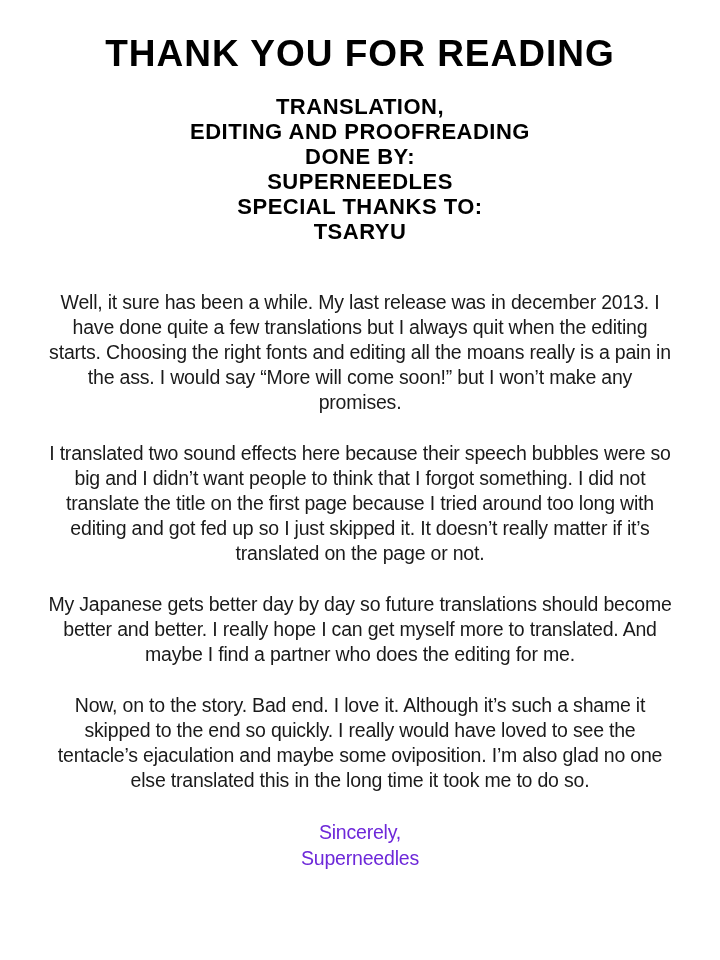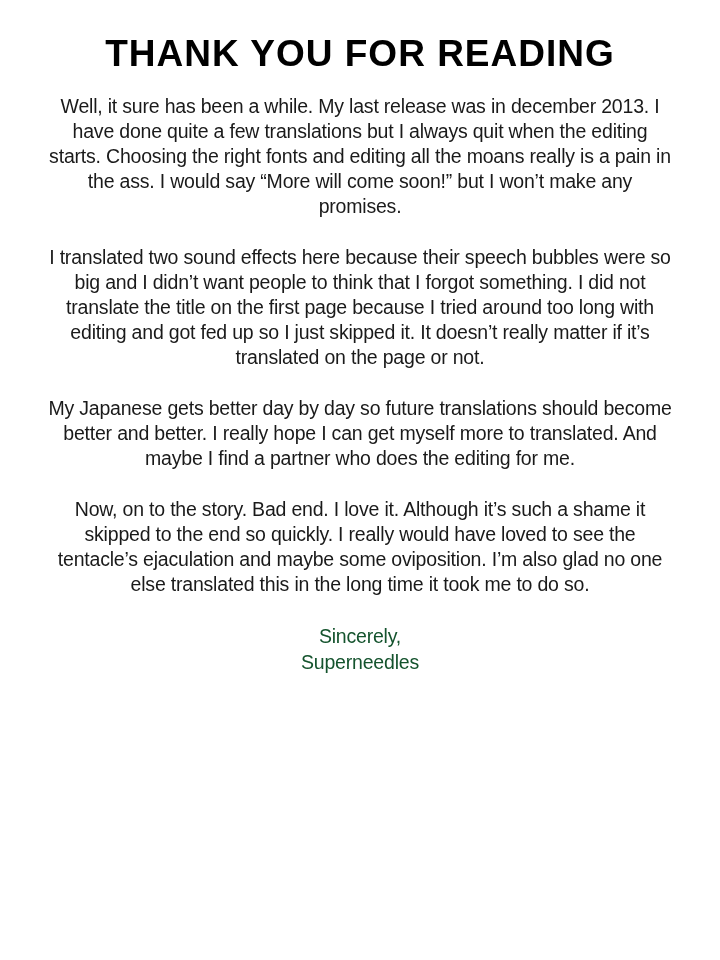--- a/index.html
+++ b/index.html
@@ -47,31 +47,37 @@
     letter-spacing: -0.2px;
     color: #1a1a1a;
     white-space: pre-line;
     text-align: center;
   }
   .signoff {
     margin-top: 18px;
     font-size: 19.5px;
     line-height: 26px;
     letter-spacing: -0.2px;
-    color: #14532d;
+    color: #6d28d9;
     white-space: pre-line;
   }
 </style>
 </head>
 <body>
 
 <div class="page">
 
   <h1 class="title">THANK YOU FOR READING</h1>
 
+  <div class="credits">TRANSLATION,
+EDITING AND PROOFREADING
+DONE BY:
+SUPERNEEDLES
+SPECIAL THANKS TO:
+TSARYU</div>
 
   <div class="body-text">
     <p>Well, it sure has been a while. My last release was in december 2013. I
 have done quite a few translations but I always quit when the editing
 starts. Choosing the right fonts and editing all the moans really is a pain in
 the ass. I would say “More will come soon!” but I won’t make any
 promises.</p>
     <p>I translated two sound effects here because their speech bubbles were so
 big and I didn’t want people to think that I forgot something. I did not
 translate the title on the first page because I tried around too long with

